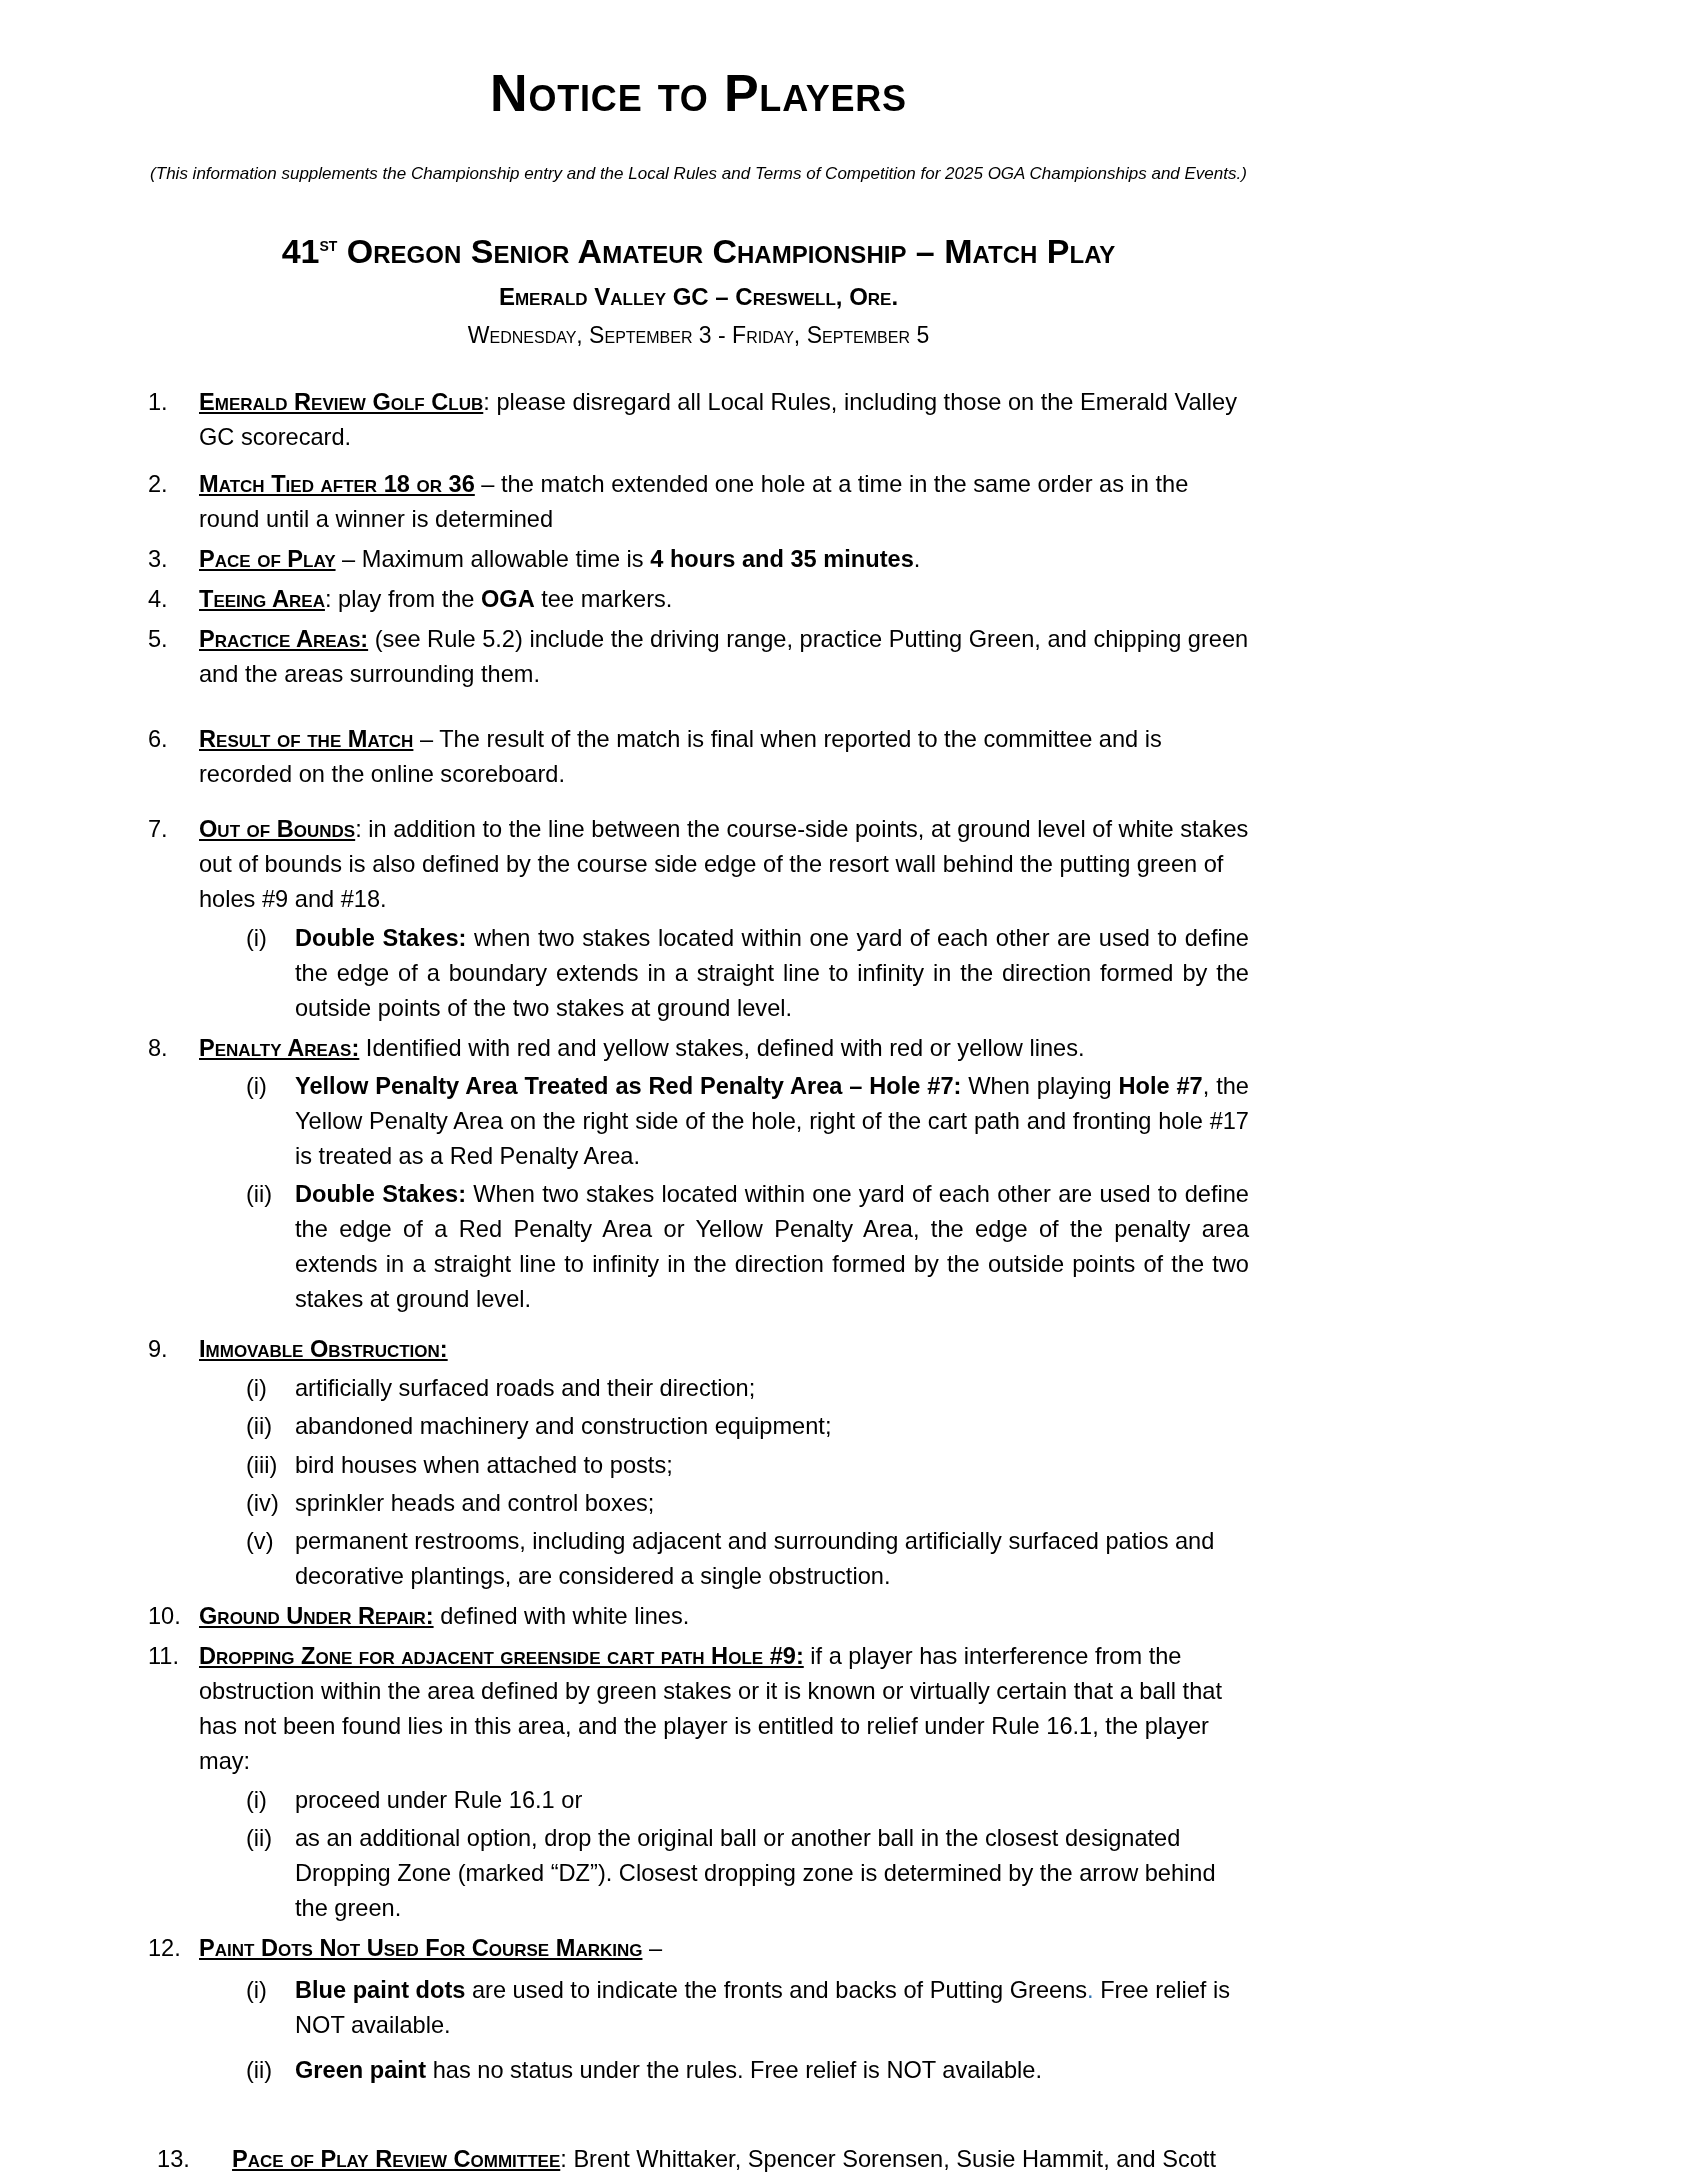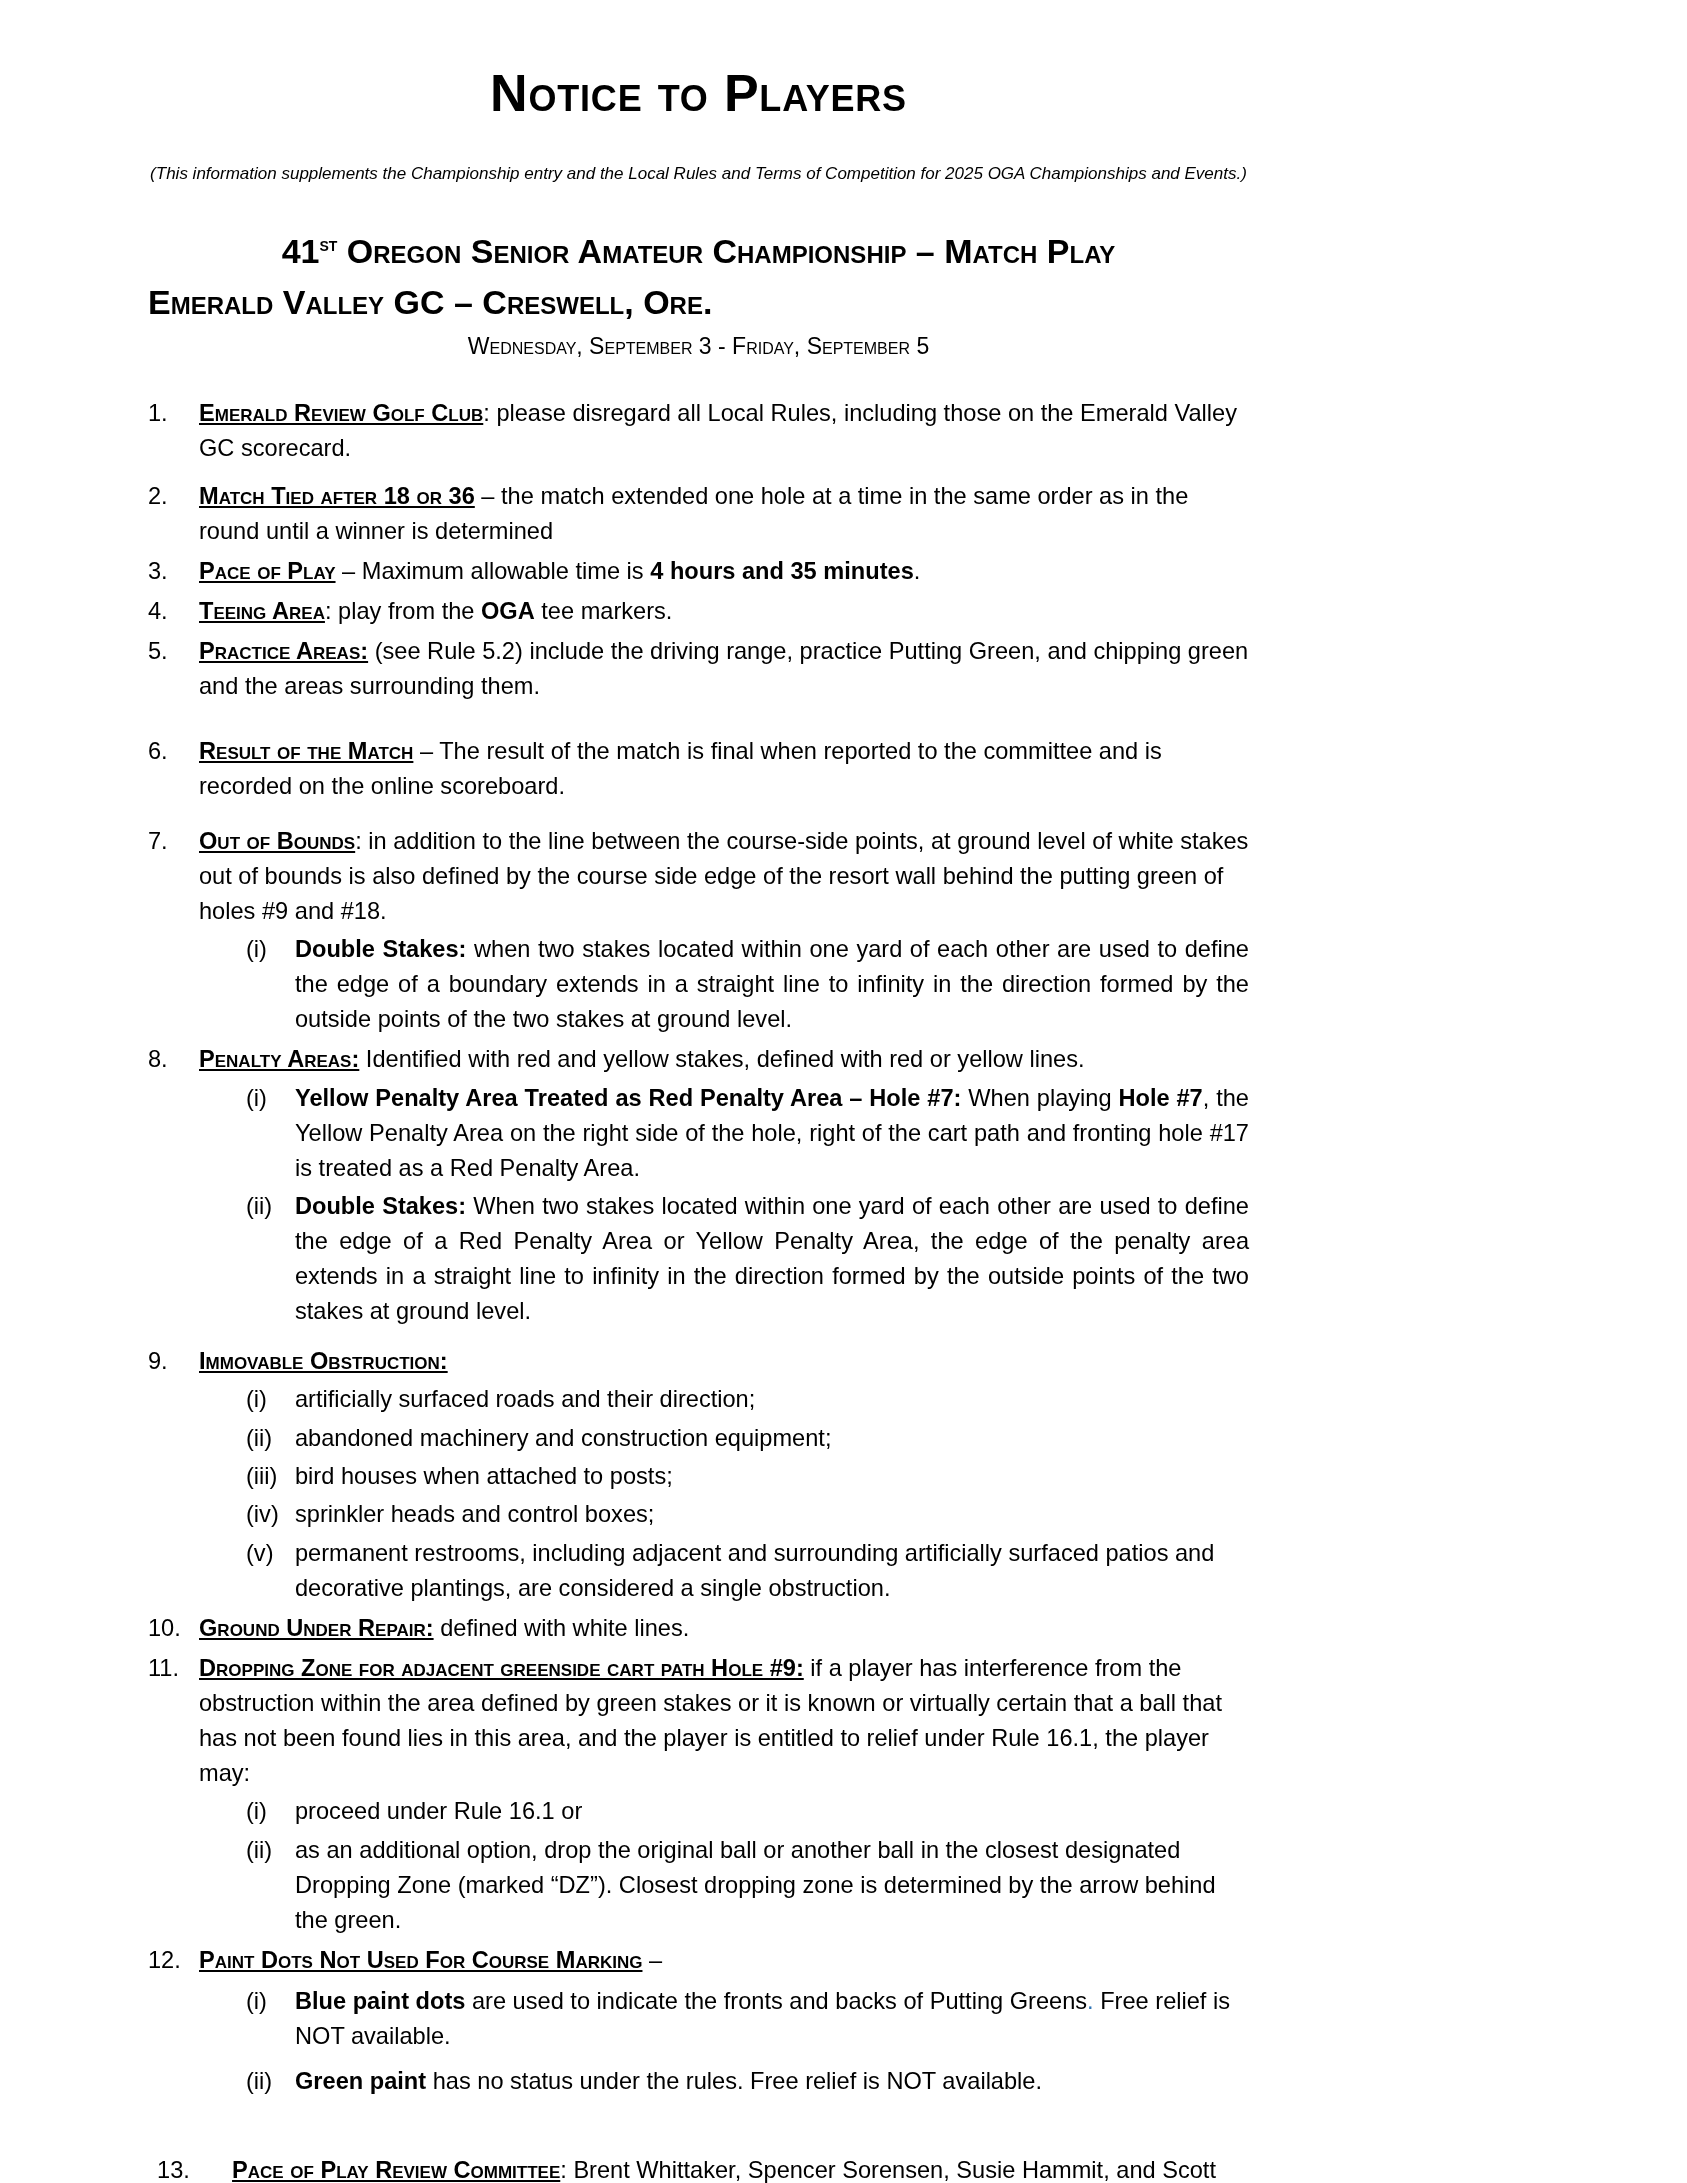--- a/index.html
+++ b/index.html
@@ -3,21 +3,21 @@
 <meta charset="utf-8">
 <style>
   html, body { margin: 0; padding: 0; background: #ffffff; }
   body { width: 1687px; font-family: "Liberation Sans", sans-serif; color: #000000; }
   .page { box-sizing: border-box; width: 1382px; min-height: 2183px; padding: 66px 133px 51px 148px; background: #ffffff; }
 
   .title { margin: 0; text-align: center; font-size: 52px; line-height: 1.05; font-weight: bold; font-variant: small-caps; letter-spacing: 0.8px; }
   .note  { margin: 42px 0 0 0; text-align: center; font-size: 17px; font-style: italic; line-height: 1.3; }
   .h1 { margin: 47px 0 0 0; text-align: center; font-size: 34px; font-weight: bold; font-variant: small-caps; line-height: 1.15; }
   .h1 sup { font-size: 58%; vertical-align: super; }
-  .h2 { margin: 11.8px 0 0 0; font-size: 34px; font-weight: bold; font-variant: small-caps; line-height: 1.15; }
+  .h2 { margin: 11.8px 0 0 0; text-align: center; font-size: 24px; font-weight: bold; font-variant: small-caps; line-height: 1.15; }
   .h3 { margin: 11.8px 0 0 0; text-align: center; font-size: 23px; font-weight: normal; font-variant: small-caps; line-height: 1.2; }
 
   .list { margin-top: 35px; font-size: 23.6px; line-height: 35px; }
   .item { display: flex; margin-top: 5px; }
   .num  { width: 51px; flex: 0 0 51px; }
   .ibody { flex: 1; min-width: 0; }
   .sub { display: flex; margin-top: 3.4px; margin-left: 47px; }
   .marker { width: 49px; flex: 0 0 49px; }
   .stext { flex: 1; min-width: 0; }
   .stext.justify { text-align: justify; }

